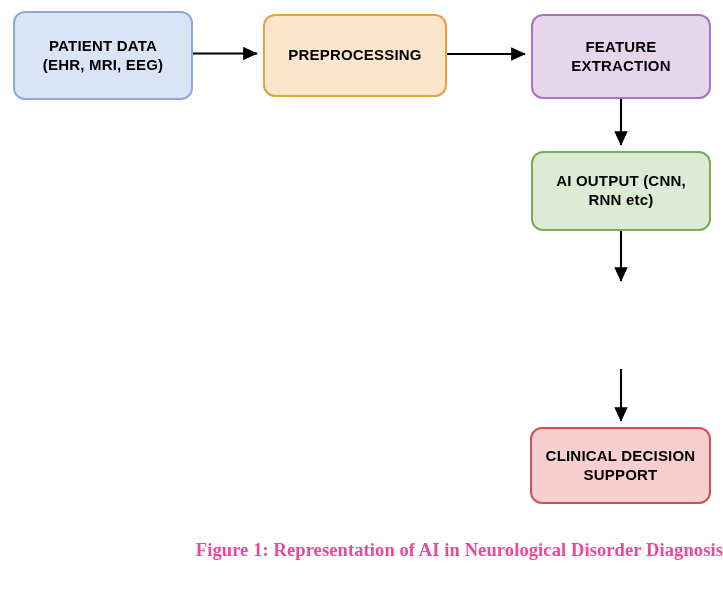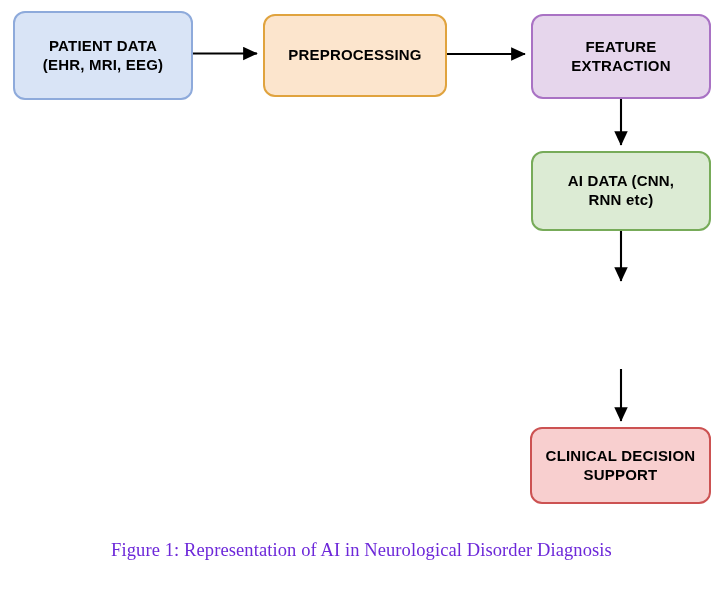--- a/index.html
+++ b/index.html
@@ -72,25 +72,25 @@
   }
   #node-clinical-decision {
     left: 530px; top: 427px; width: 181px; height: 77px;
     background: #f8cfcf; border-color: #cc5252; text-align: center;
   }
   #figure-caption {
     position: absolute;
     left: 0;
     top: 540px;
     width: 723px;
-    text-align: center;
+    text-align: right;
     font-family: "Liberation Serif", "DejaVu Serif", serif;
-    font-weight: normal;
+    font-weight: bold;
     font-size: 18.5px;
-    color: #6d28d9;
+    color: #ec4899;
     letter-spacing: 0.1px;
     z-index: 3;
   }
 </style>
 </head>
 <body>
 
 <div id="figure-root">
 
   <svg id="flow-canvas" viewBox="0 0 723 593" width="723" height="593" xmlns="http://www.w3.org/2000/svg">
@@ -119,21 +119,21 @@
   <div class="node" id="node-preprocessing">
     <span class="node-label">PREPROCESSING</span>
   </div>
 
   <div class="node" id="node-feature-extraction">
     <span class="node-label">FEATURE
 EXTRACTION</span>
   </div>
 
   <div class="node" id="node-ai-model">
-    <span class="node-label">AI DATA (CNN,
+    <span class="node-label">AI OUTPUT (CNN,
 RNN etc)</span>
   </div>
 
 
   <div class="node" id="node-clinical-decision">
     <span class="node-label">CLINICAL DECISION
 SUPPORT</span>
   </div>
 
   <div id="figure-caption">Figure 1: Representation of AI in Neurological Disorder Diagnosis</div>

